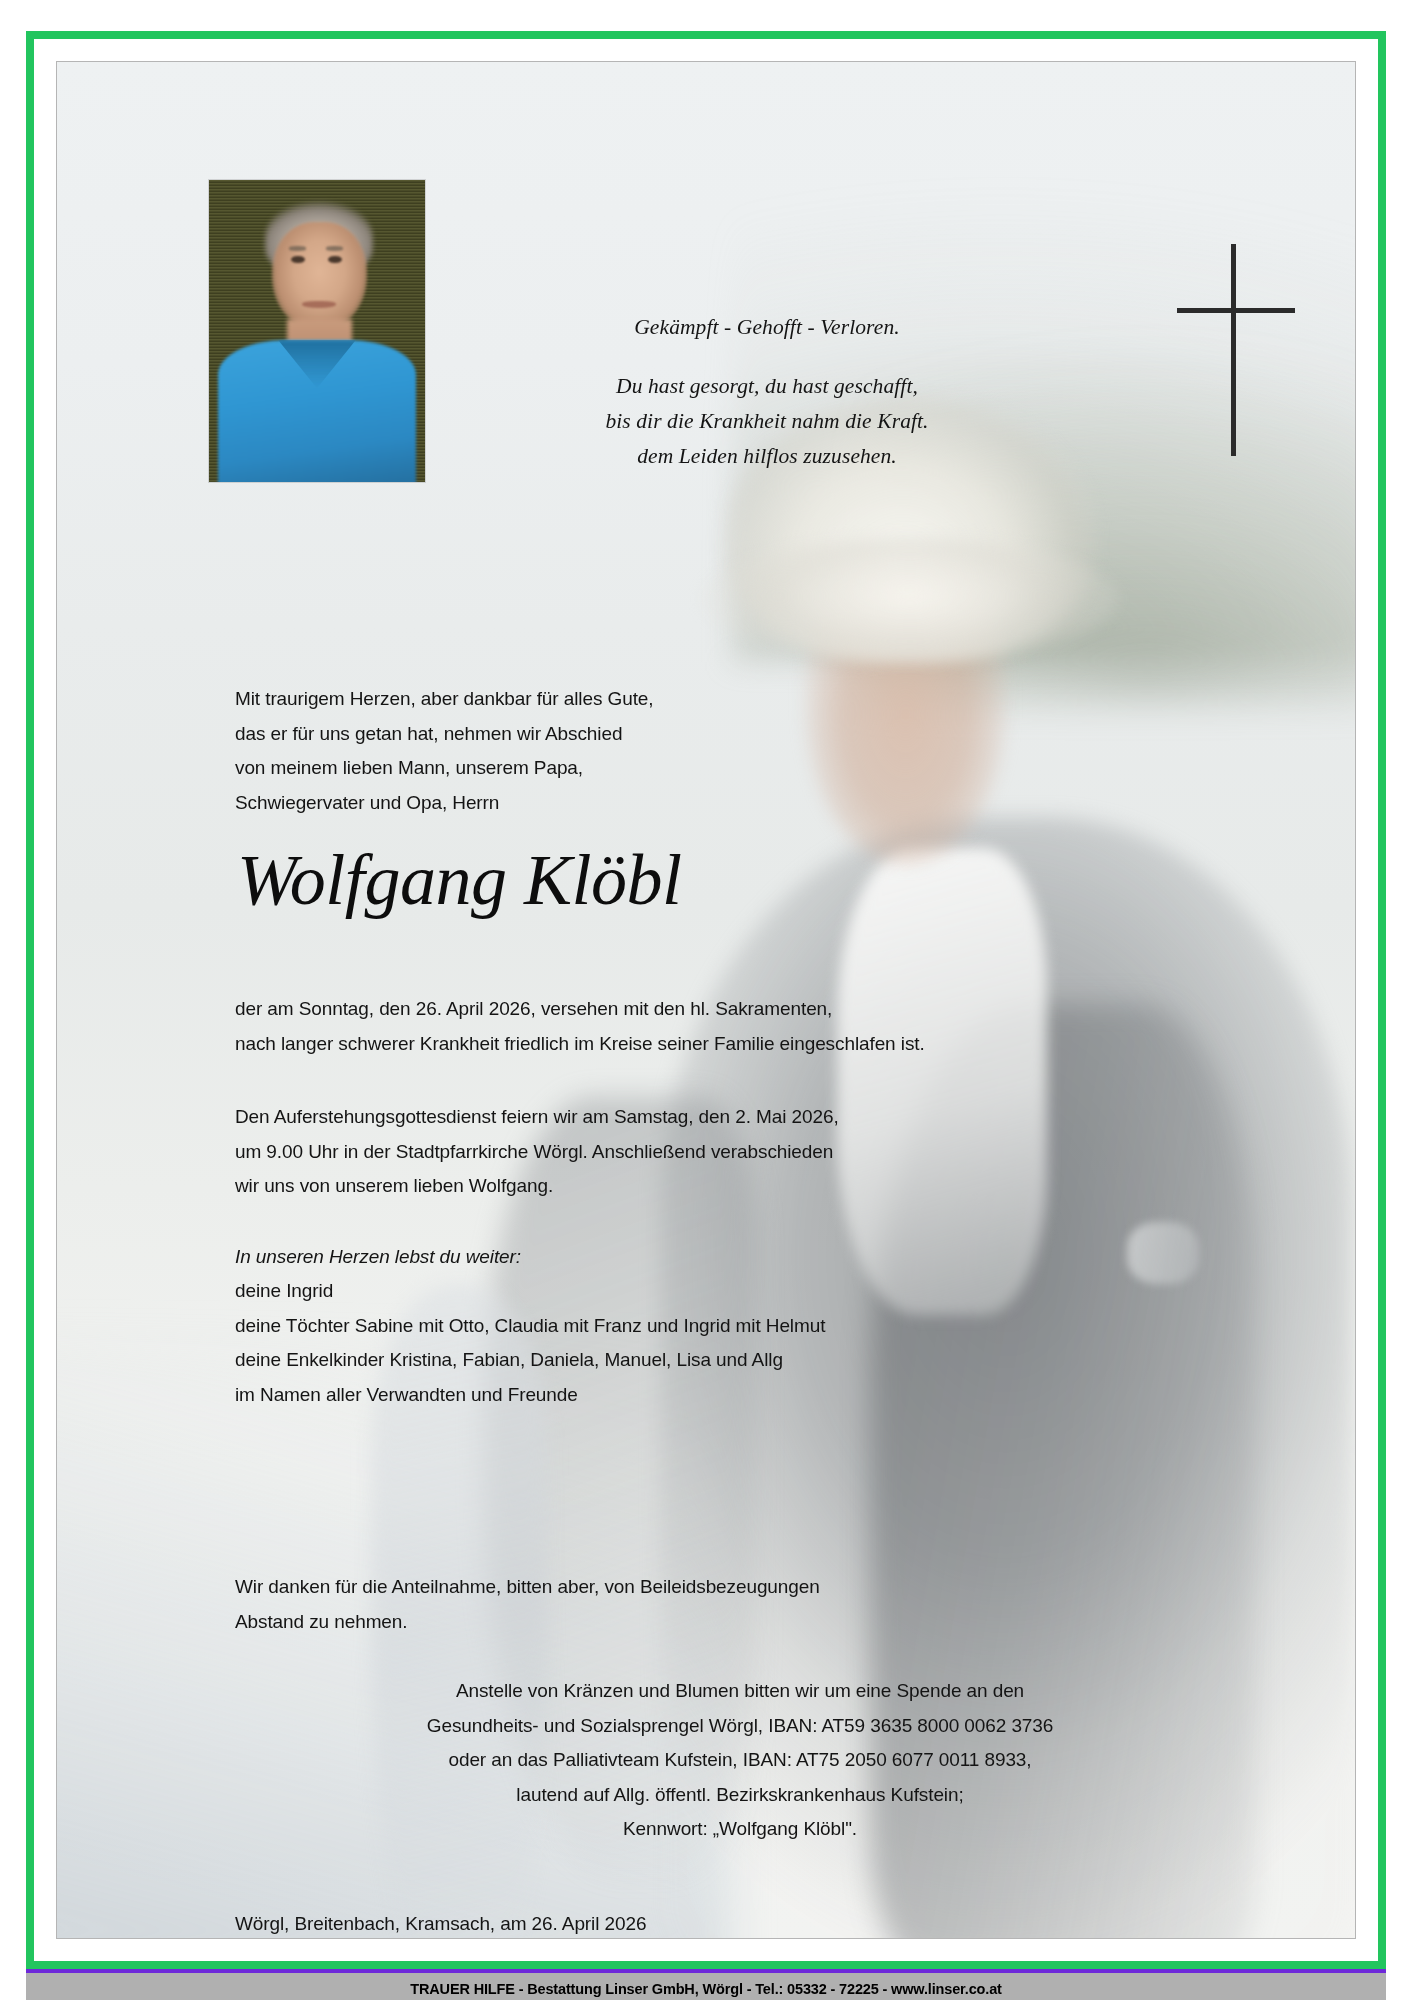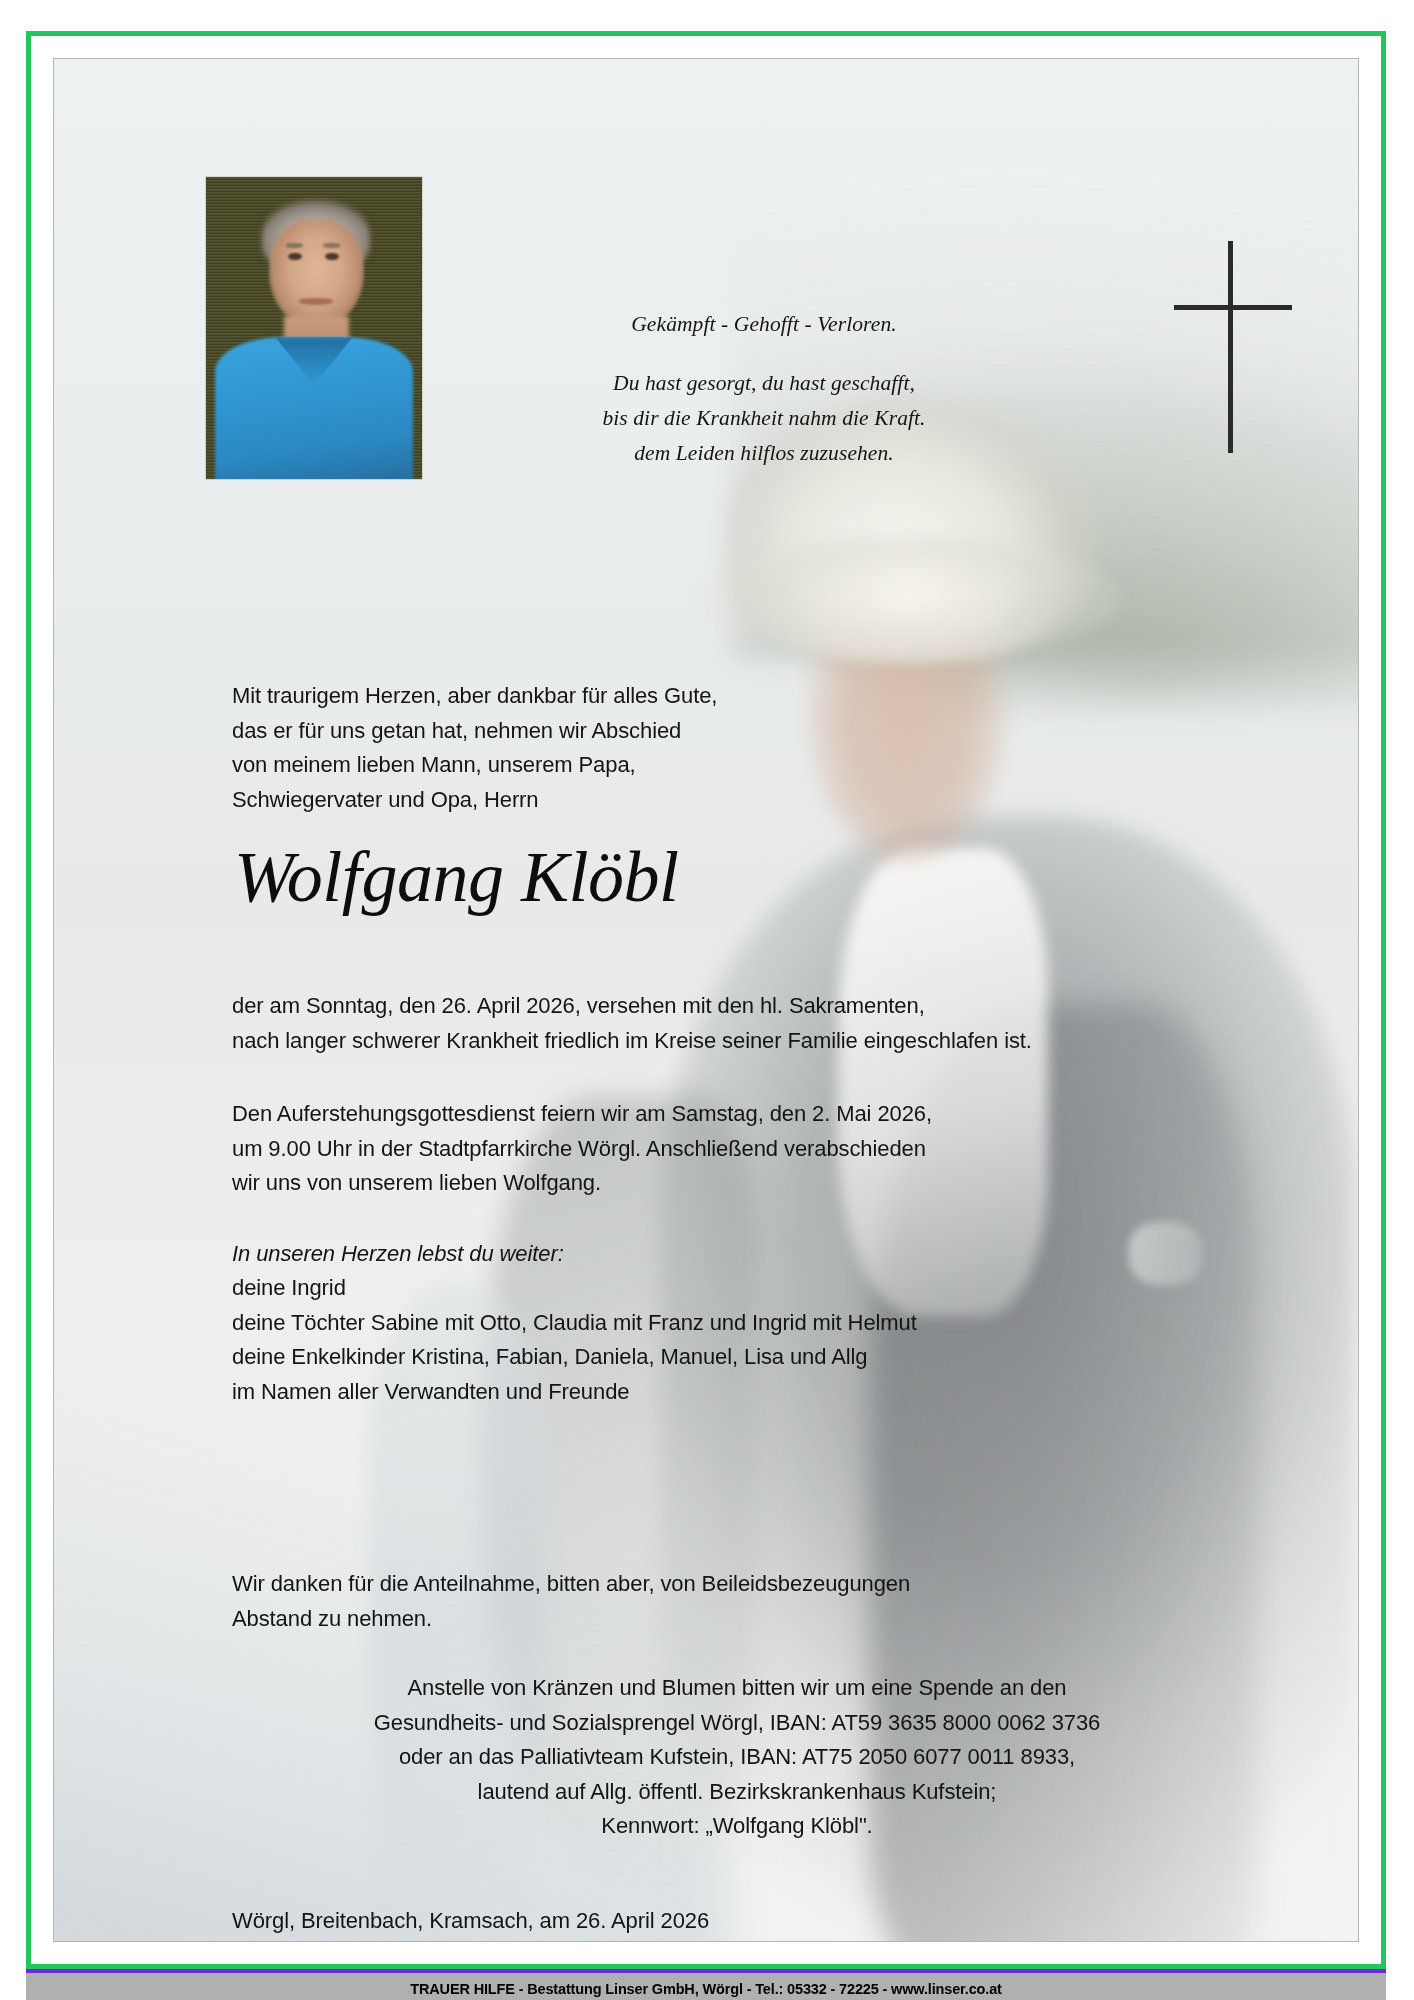--- a/index.html
+++ b/index.html
@@ -23,21 +23,21 @@
     box-sizing: border-box;
   }
 
   .frame-outer {
     position: absolute;
     left: 26px;
     top: 31px;
     width: 1360px;
     height: 1938px;
     box-sizing: border-box;
-    border: 5px solid #22c55e;
+    border: 8px solid #22c55e;
     background: #ffffff;
   }
   .frame-inner {
     position: absolute;
     left: 22px;
     top: 22px;
     right: 22px;
     bottom: 22px;
     box-sizing: border-box;
     border: 1px solid #b5b5b5;
@@ -406,21 +406,21 @@
   .poem .poem-lead {
     display: block;
     margin-bottom: 24px;
   }
   .poem .poem-line { display: block; }
 
   .body-block {
     position: absolute;
     left: 178px;
     font-family: "Liberation Sans", sans-serif;
-    font-size: 22px;
+    font-size: 19px;
     line-height: 34.5px;
     color: #141414;
     letter-spacing: -0.1px;
     white-space: pre-line;
   }
 
   .intro      { top: 620px;  width: 720px; }
   .deathinfo  { top: 930px;  width: 1010px; }
   .service    { top: 1038px; width: 1010px; }
   .family-lead{ top: 1178px; width: 1010px; font-style: italic; }

